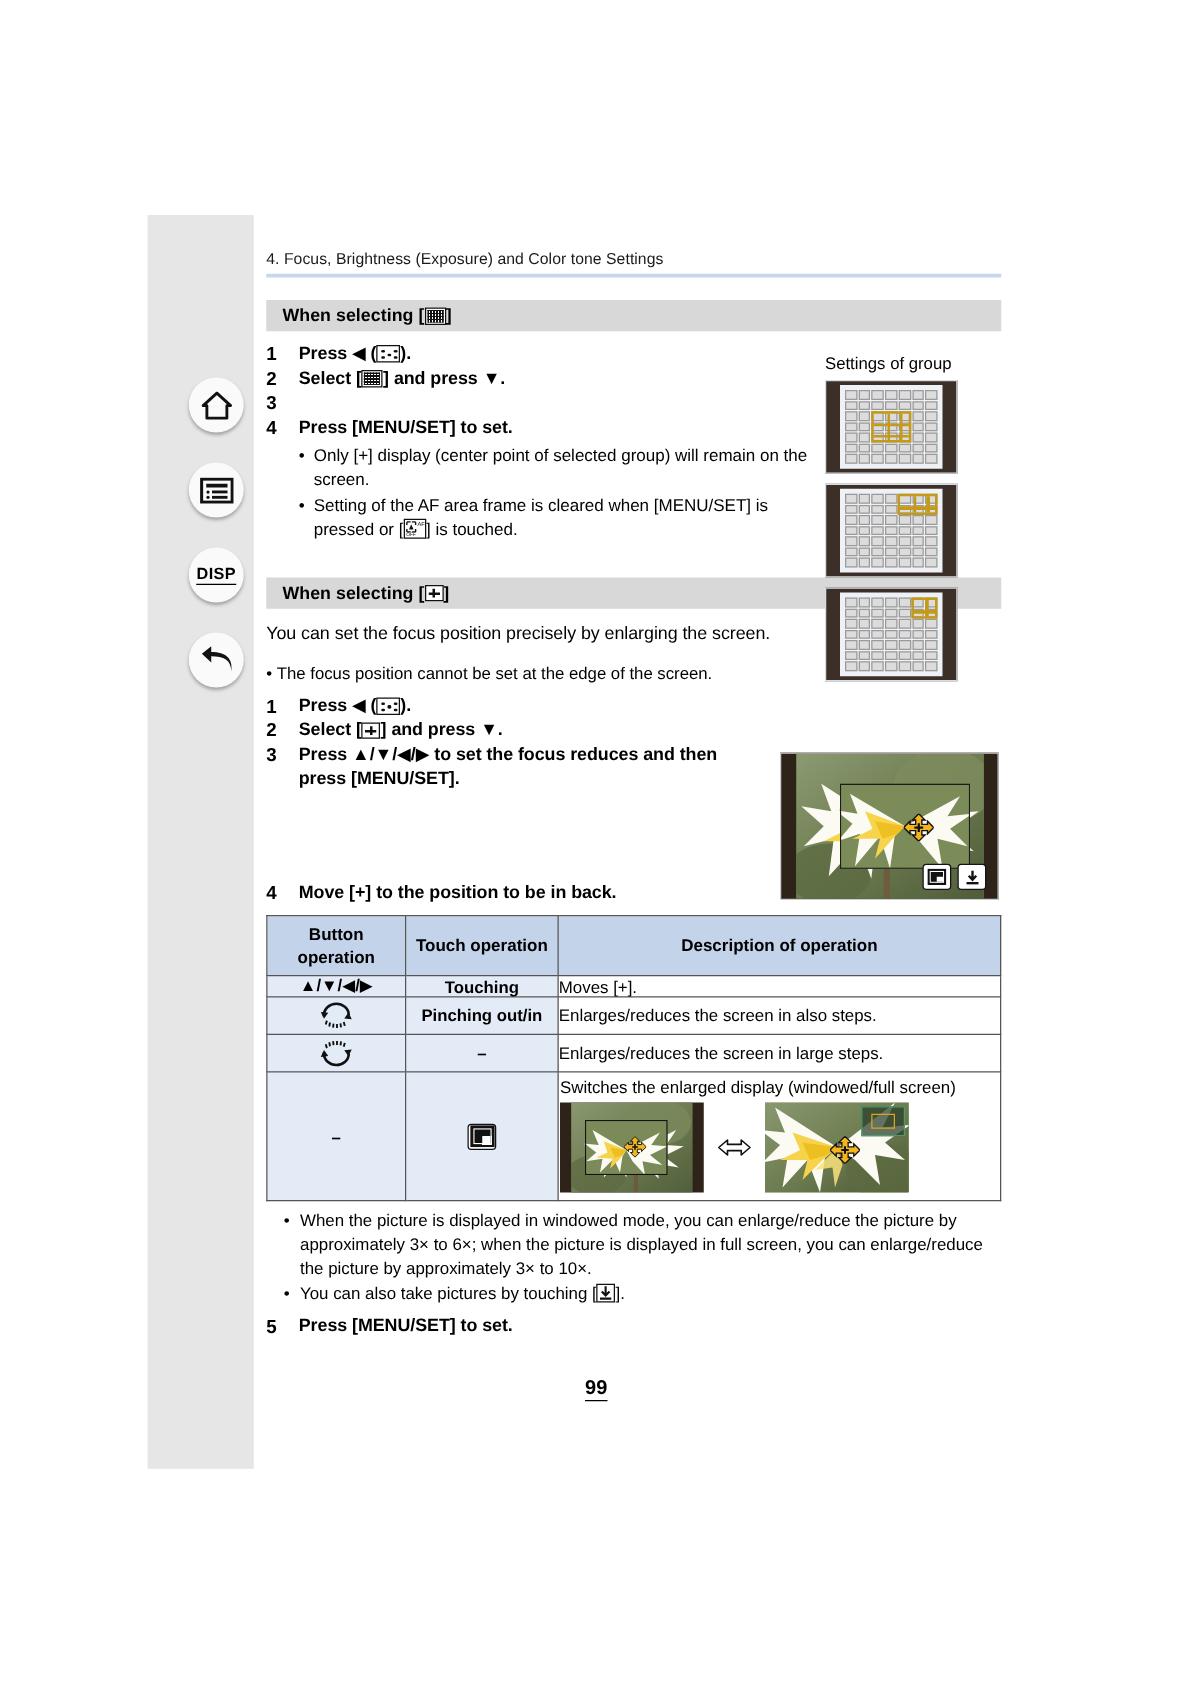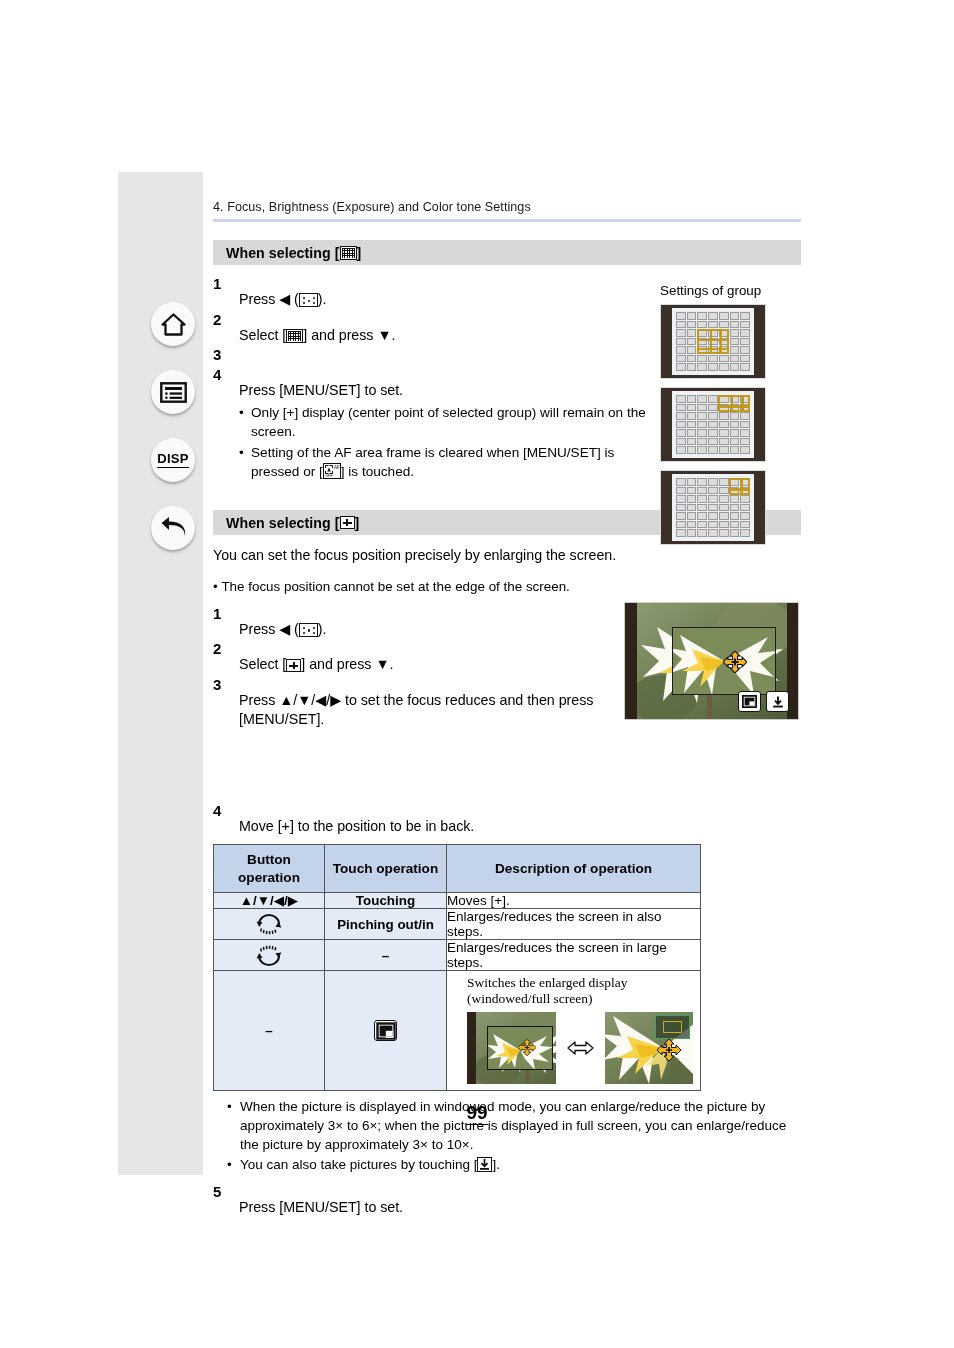--- a/index.html
+++ b/index.html
@@ -29,21 +29,21 @@
              font-size:14.2px;font-weight:bold;padding-left:13px;box-sizing:border-box;
              letter-spacing:.05px;}
 
   .body-txt{font-size:14.3px;line-height:19.6px;letter-spacing:-.05px;}
   .bullet-line{font-size:13.4px;line-height:18px;}
 
   
   .steps{margin:0;padding:0;list-style:none;}
   .step{display:flex;font-size:14.3px;line-height:19.5px;}
   .step .num{width:26px;flex:0 0 26px;font-weight:bold;font-size:15px;}
-  .step .txt{font-weight:normal;letter-spacing:-.05px;margin-top:16px;}
+  .step .txt{font-weight:bold;letter-spacing:-.05px;}
   .subbul{display:flex;font-size:13.6px;line-height:18.6px;font-weight:normal;margin-left:26px;}
   .subbul .dot{width:12px;flex:0 0 12px;}
   .subbul .sb-txt{flex:1;}
 
   
   #examples{position:absolute;left:660px;top:283px;width:140px;}
   .ex-cap{font-size:13.4px;margin-bottom:6px;}
   .shot{width:104px;height:73px;background:#3b2f27;position:relative;margin-bottom:8px;
         border:1px solid #d7dde4;box-sizing:content-box;padding:0;}
   .shot-inner{position:absolute;left:11px;top:3px;width:82px;height:67px;background:#eef1f5;}
@@ -63,30 +63,30 @@
               linear-gradient(160deg,#86946a 0%,#6f7d52 45%,#55633f 100%);}
   .win-frame{position:absolute;left:47px;top:24px;width:104px;height:68px;
              border:1.6px solid #1c1c1c;box-sizing:border-box;overflow:hidden;background:#6d7b51;}
 
   .cursor{position:absolute;width:24px;height:22px;}
   .touchbar{position:absolute;right:9px;bottom:7px;display:flex;gap:5px;}
   .tbtn{width:21px;height:19px;background:#fff;border:1.4px solid #141414;border-radius:3px;
         display:flex;align-items:center;justify-content:center;}
 
   
-  table.ops{border-collapse:collapse;width:488px;table-layout:fixed;
+  table.ops{border-collapse:collapse;width:588px;table-layout:fixed;
             font-size:13.4px;}
   table.ops td,table.ops th{border:1px solid #555;padding:0;}
   table.ops thead th{background:#c3d3ea;font-weight:bold;text-align:center;
                      font-size:13.6px;line-height:17.5px;padding:6px 2px;}
   td.c1,td.c2{background:#e3ebf7;text-align:center;vertical-align:middle;font-weight:bold;
               font-size:13.4px;padding:4px 2px;}
   td.c3{background:#fff;padding:5px 7px;vertical-align:middle;font-weight:normal;
         font-size:13.5px;}
-  .swrow td.c3{padding:4px 7px 6px 20px;font-family:Liberation Serif, serif;}
+  .swrow td.c3{padding:4px 7px 6px 1px;}
   .desc-line{margin-bottom:5px;}
   .thumbs{display:flex;align-items:center;gap:11px;}
   .thumb{position:relative;overflow:hidden;}
 
   .t-win{width:115px;height:72px;background:#2e2319;}
   .t-win .tp{position:absolute;left:9px;top:0;width:97px;height:72px;
       background:linear-gradient(160deg,#86946a 0%,#6f7d52 45%,#55633f 100%);overflow:hidden;}
   .t-win .inner{position:absolute;left:20px;top:14px;width:66px;height:44px;
       border:1.4px solid #141414;box-sizing:border-box;overflow:hidden;background:#6d7b51;}
 
@@ -97,21 +97,21 @@
          display:block;box-sizing:border-box;}
 
   .swaparrow{width:27px;height:16px;flex:0 0 27px;}
 
   
   .note{display:flex;font-size:13.5px;line-height:18.6px;}
   .note .dot{width:13px;flex:0 0 13px;}
   .note .ntx{flex:1;}
 
   #pagenum{position:absolute;left:0;top:1102px;width:954px;text-align:center;}
-  #pagenum span{font-size:19px;font-weight:bold;border-bottom:1.8px solid #000;padding-bottom:1px;}
+  #pagenum span{font-size:16px;font-weight:bold;border-bottom:1.8px solid #000;padding-bottom:1px;}
 
   .ibox{display:inline-block;vertical-align:-3px;border:1.3px solid #111;background:#fff;
         box-sizing:border-box;}
   .ic-grid{width:17px;height:14px;padding:1px;}
   .ic-grid i{display:block;width:100%;height:100%;
      background-image:repeating-linear-gradient(to right,#111 0 1px,transparent 1px 2.4px),
                       repeating-linear-gradient(to bottom,#111 0 1px,transparent 1px 2.4px);}
   .ic-plus{width:15px;height:13px;position:relative;}
   .ic-plus::before,.ic-plus::after{content:"";position:absolute;background:#111;}
   .ic-plus::before{left:50%;top:2px;bottom:2px;width:1.6px;margin-left:-.8px;}

